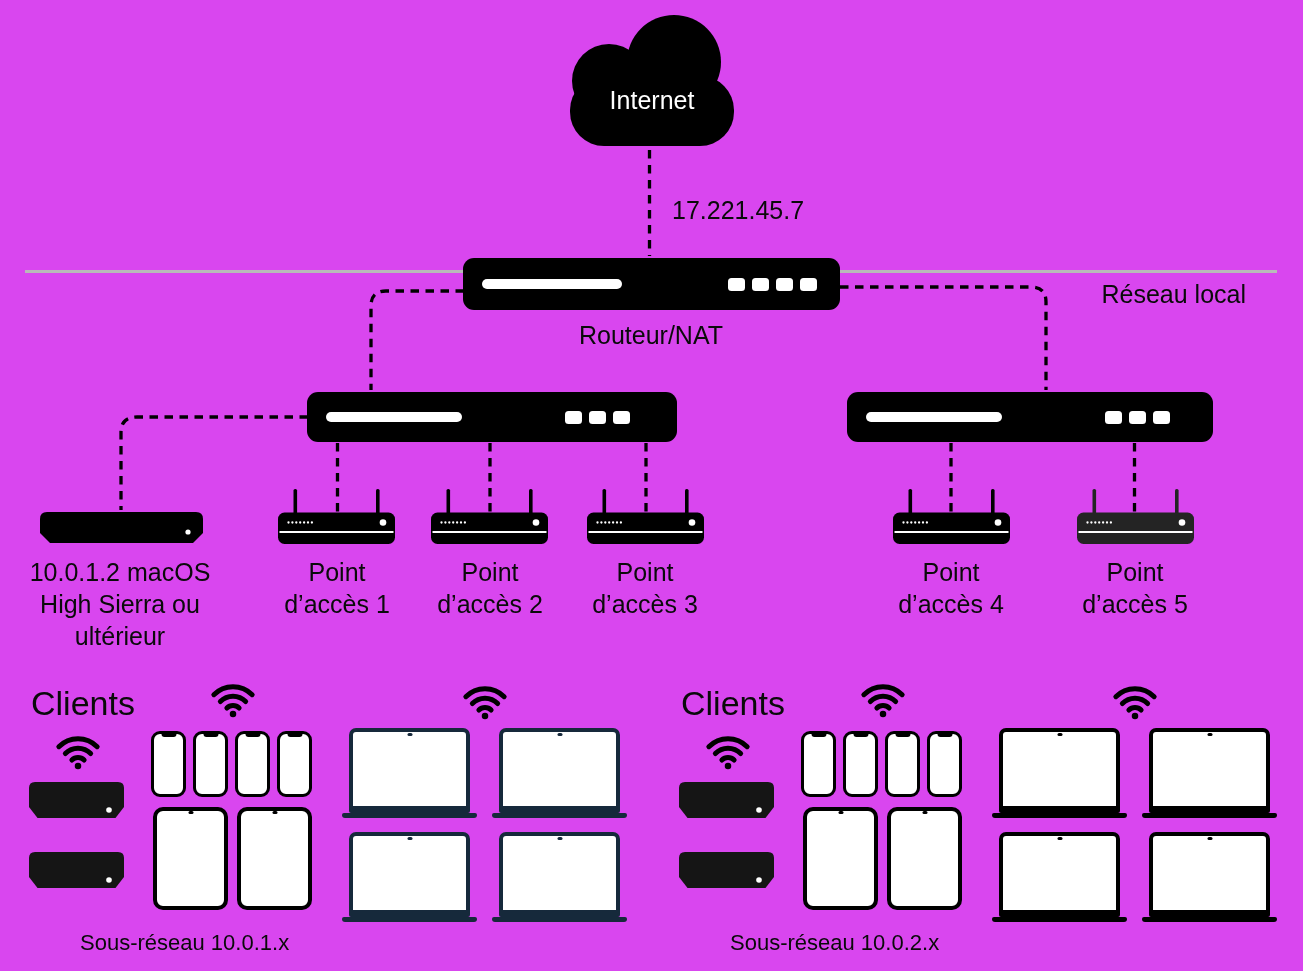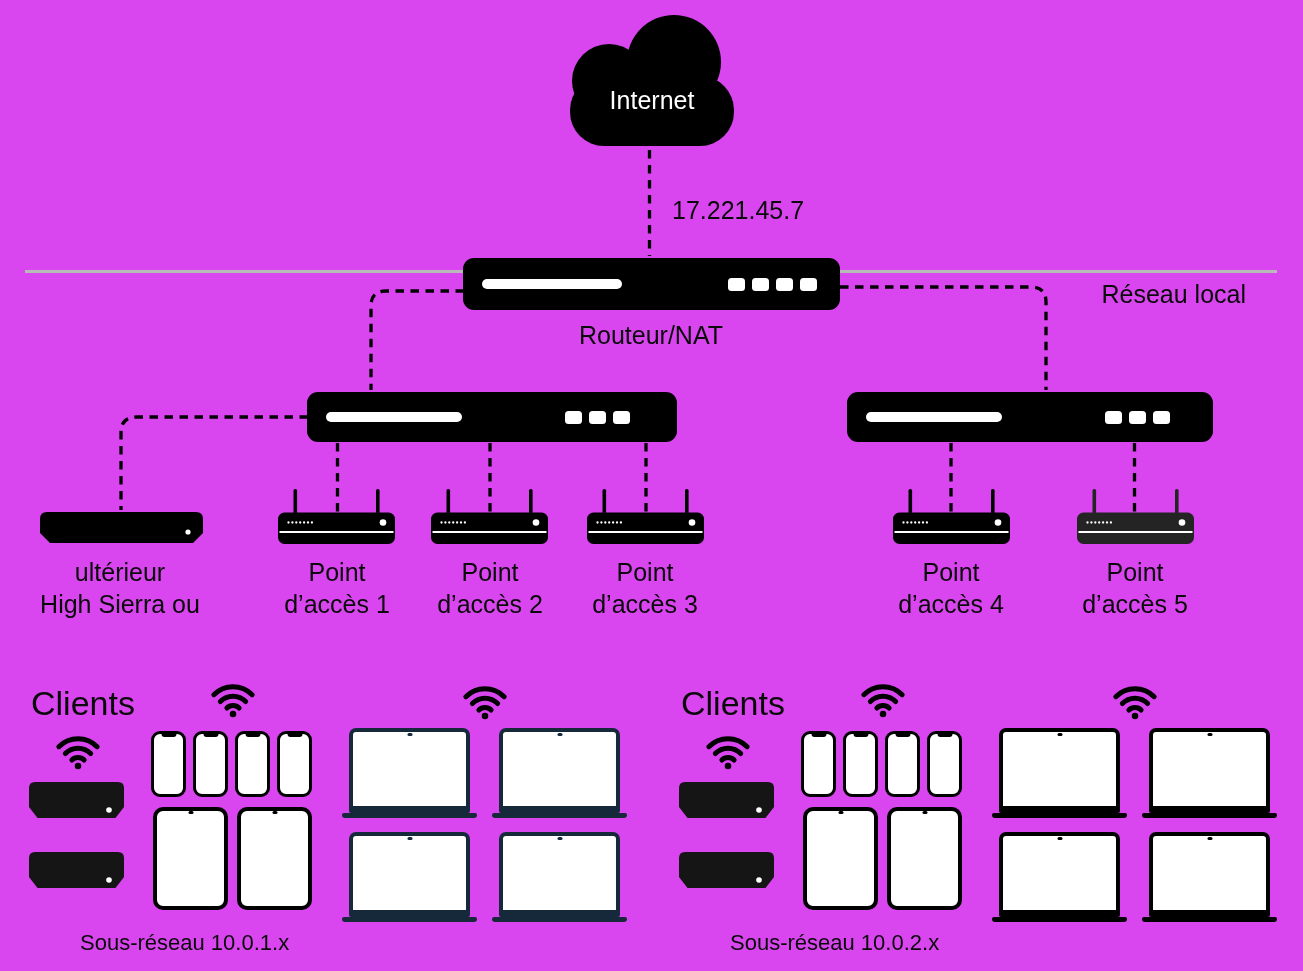--- a/index.html
+++ b/index.html
@@ -102,22 +102,23 @@
         <span class="port"></span>
         <span class="port"></span>
     </span>
   </div>
 
   <svg class="abs" style="left:40px;top:512px;" width="163" height="31" viewBox="0 0 163 31">
     <path d="M7,0 H156 Q163,0 163,7 V21 L153,31 H10 L0,21 V7 Q0,0 7,0 Z" fill="#000"></path>
     <circle cx="148" cy="20" r="2.6" fill="#fff"></circle>
   </svg>
   <div class="server-lbl">
+    <div>10.0.1.2 macOS</div>
+    <div>High Sierra ou</div>
     <div>ultérieur</div>
-    <div>High Sierra ou</div>
   </div>
 
   <svg class="abs" style="left:278px;top:489px;color:#000;" width="117" height="55" viewBox="0 0 117 55">
     <g fill="currentColor">
         <rect x="15.5" y="0" width="3.6" height="25" rx="1.6"></rect>
         <rect x="98" y="0" width="3.6" height="25" rx="1.6"></rect>
         <rect x="0" y="23.5" width="117" height="31.5" rx="6.5"></rect>
       </g>
     <rect x="1.5" y="42" width="114" height="2" fill="#fff"></rect>
     <g fill="#fff">

